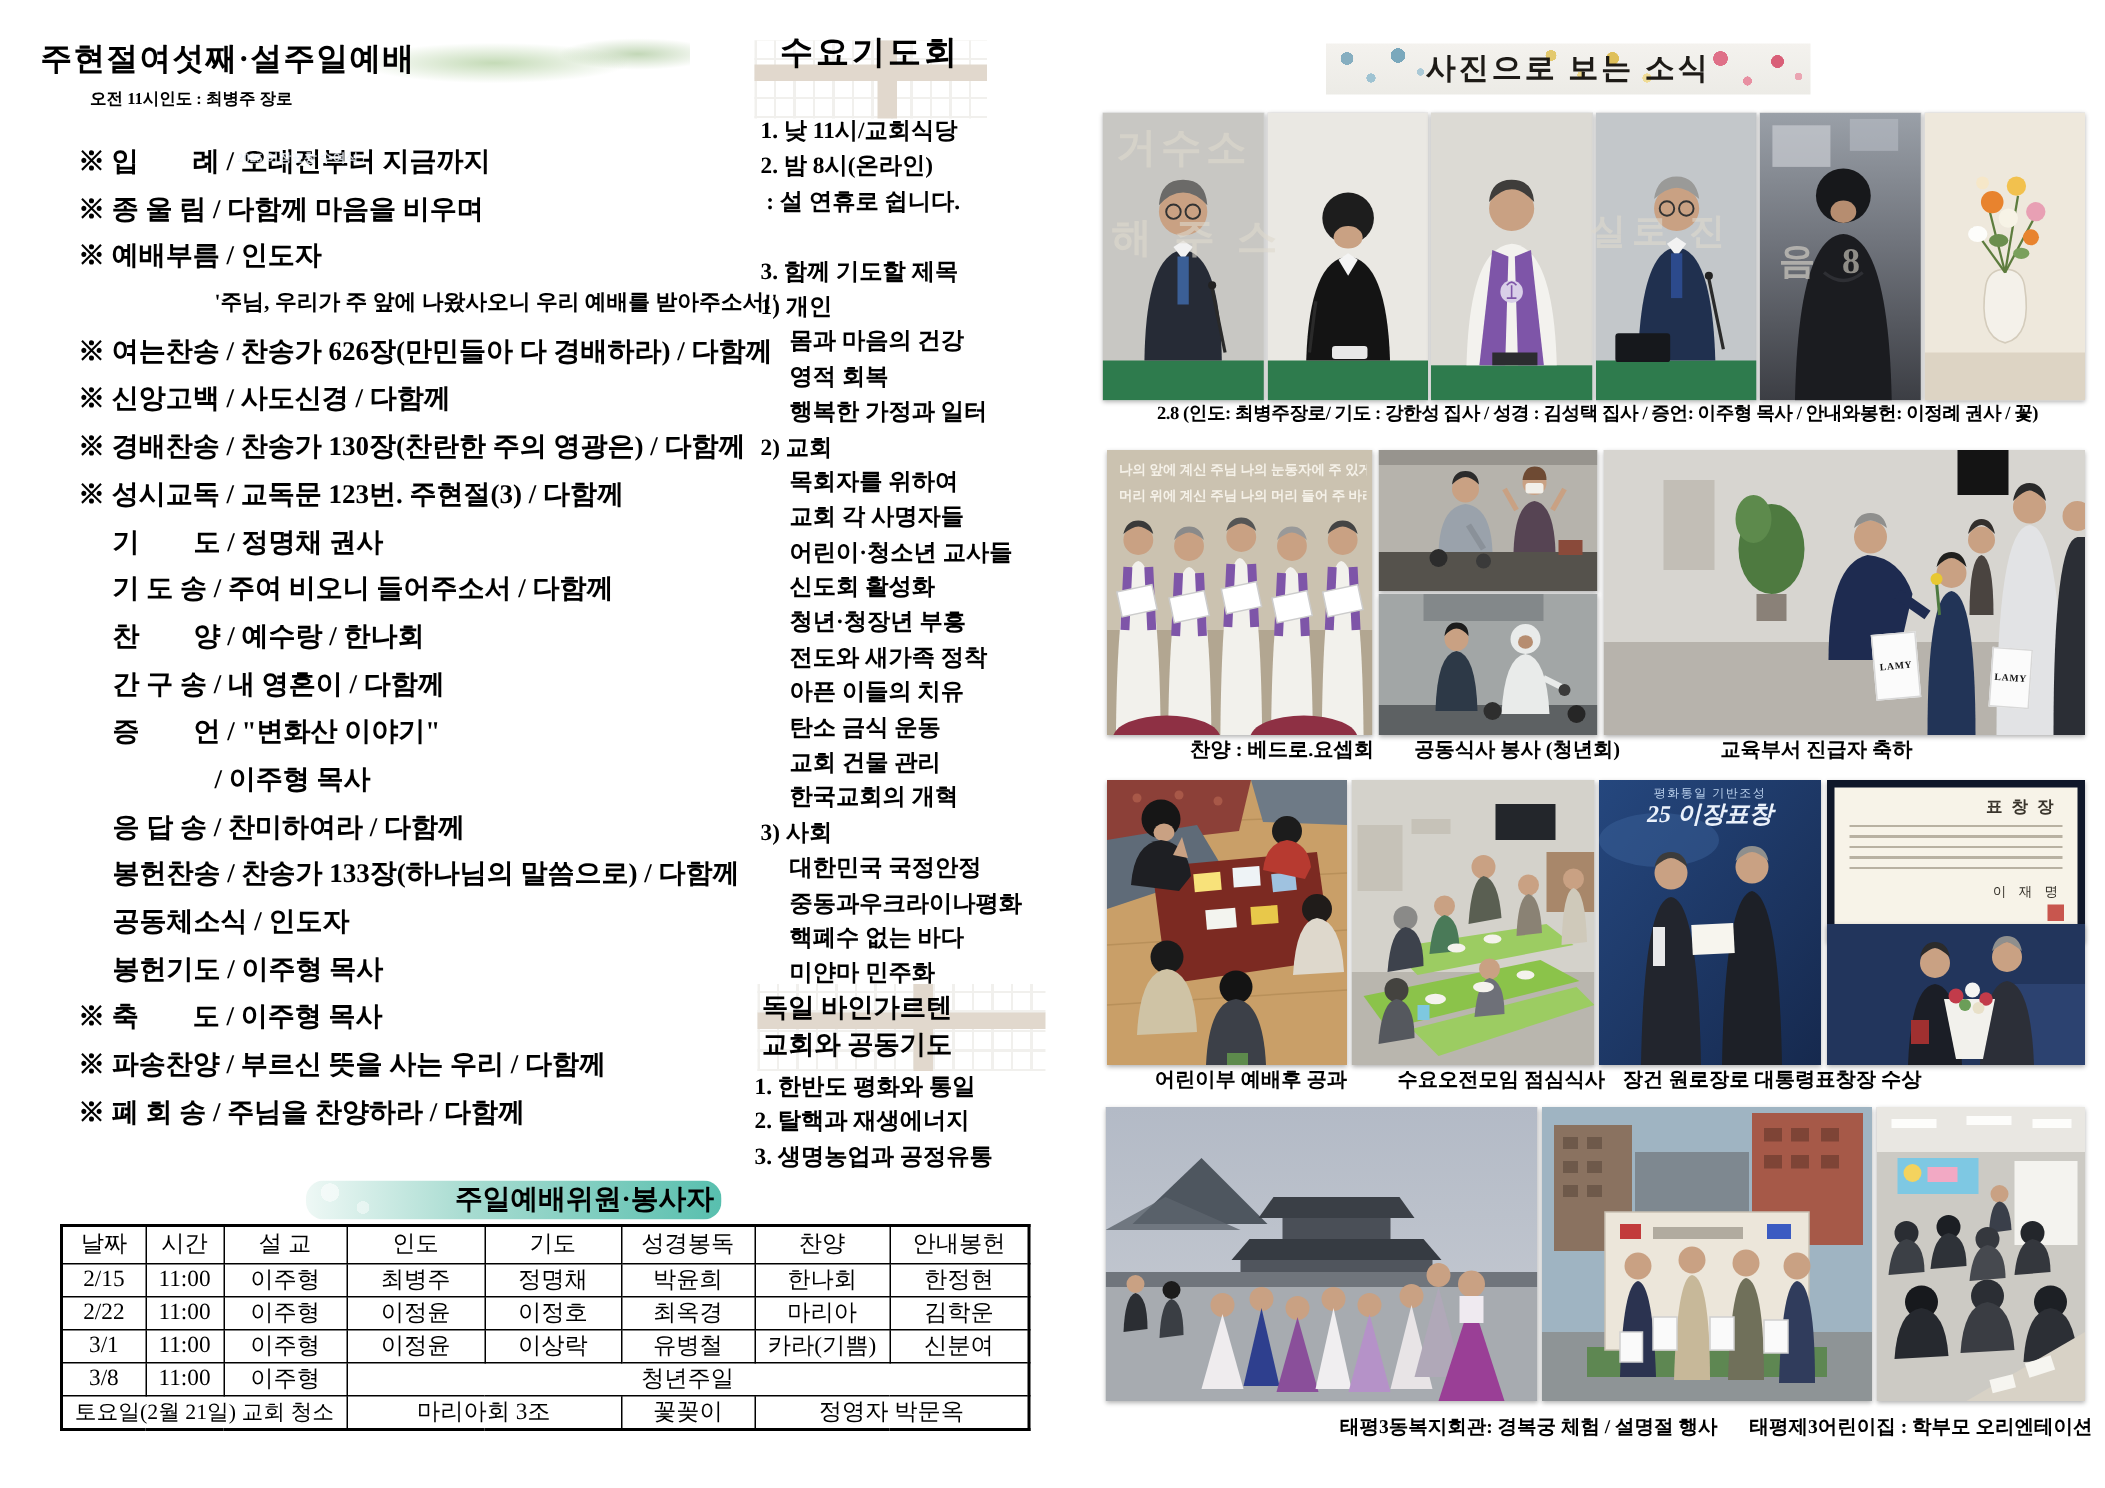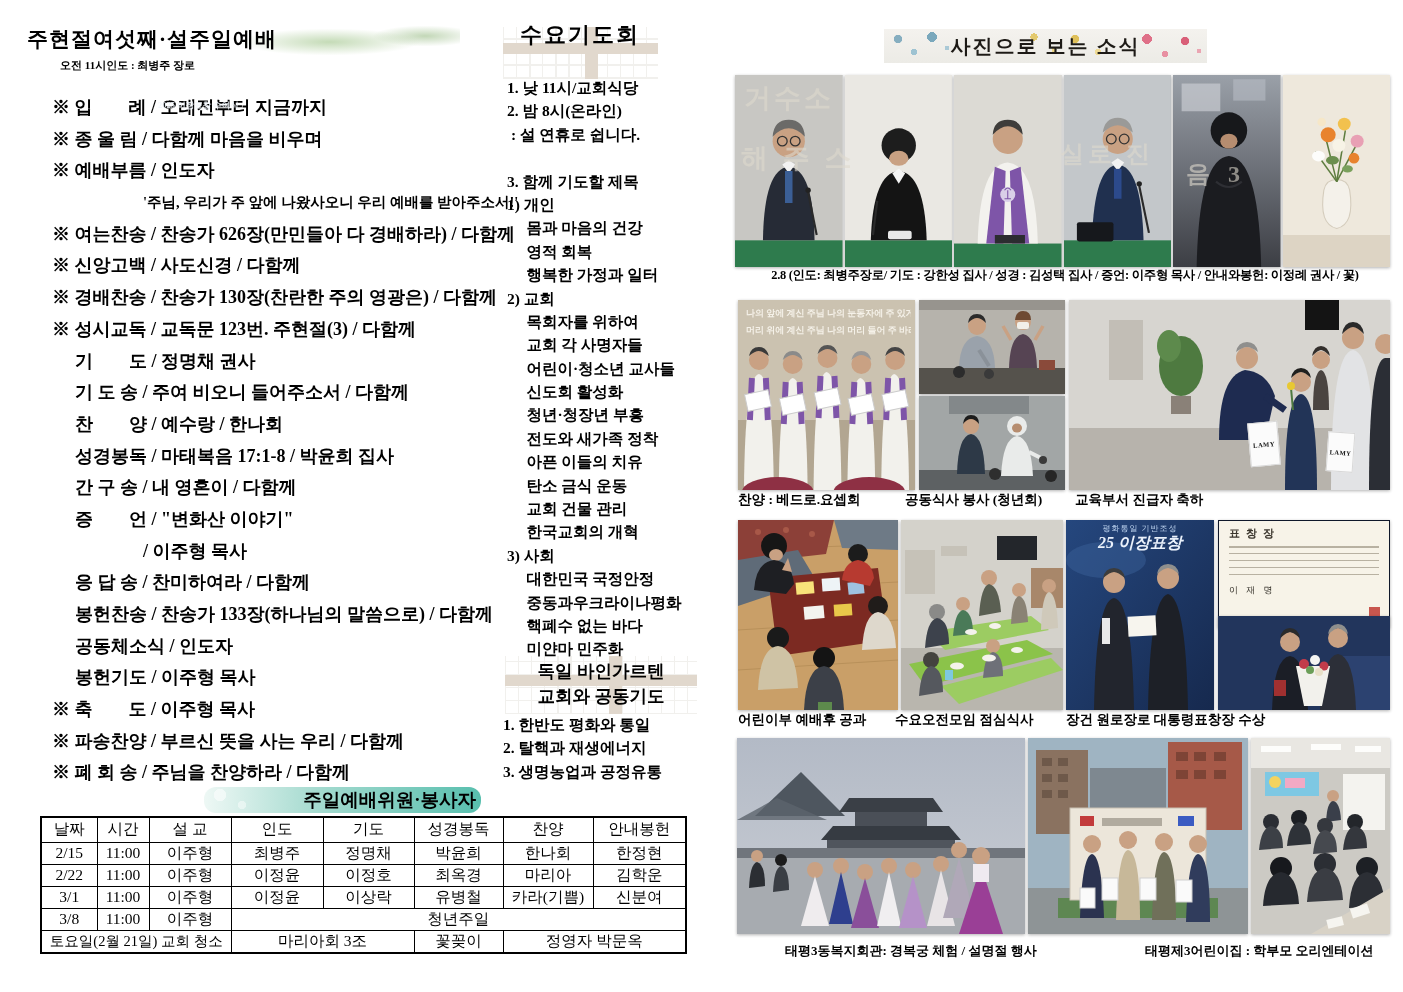--- a/index.html
+++ b/index.html
@@ -36,21 +36,21 @@
 .cross-deco{opacity:.55;background:
   linear-gradient(var(--cross_tan,#c9b9a5),var(--cross_tan,#c9b9a5)) 58% 0/13px 100% no-repeat,
   linear-gradient(var(--cross_tan,#c9b9a5),var(--cross_tan,#c9b9a5)) 0 40%/100% 11px no-repeat,
   repeating-linear-gradient(0deg,#e6e4df 0 1.5px,transparent 1.5px 13px),
   repeating-linear-gradient(90deg,#e6e4df 0 1.5px,transparent 1.5px 13px);}
 .cd1{left:503px;top:27px;width:155px;height:52px}
 .cd2{left:505px;top:656px;width:192px;height:58px}
 .p-title{left:500px;top:20px;width:160px;text-align:center;font-size:22px;font-weight:bold;letter-spacing:2px}
 .p-lines{left:507px;top:76px;width:225px;font-size:15.5px;font-weight:bold}
 .p-line{height:23.4px;line-height:23.4px;white-space:pre}
-.g-title{left:508px;top:659px;width:186px;text-align:center;font-size:17.5px;font-weight:bold;line-height:25px}
+.g-title{left:508px;top:659px;width:186px;text-align:left;font-size:17.5px;font-weight:bold;line-height:25px}
 .g-lines{left:503px;top:713px;width:225px;font-size:15.5px;font-weight:bold}
 
 
 .news-band{left:884px;top:29px;width:323px;height:34px;line-height:34px;text-align:center;
   font-size:20px;font-weight:bold;letter-spacing:2px;color:#1d1a16;
   background:
    radial-gradient(circle 7px at 14px 10px,#86aec0 60%,transparent 62%),
    radial-gradient(circle 5px at 30px 23px,#9ec3d2 60%,transparent 62%),
    radial-gradient(circle 8px at 48px 8px,#7aa8bc 60%,transparent 62%),
    radial-gradient(circle 4px at 63px 19px,#aac9d6 60%,transparent 62%),
@@ -68,21 +68,21 @@
 .ph svg{display:block;width:100%;height:100%}
 .row1{left:735px;top:75px;width:655px;height:192px;display:flex;gap:2px}
 .row1 .ph{position:relative;flex:1;box-shadow:0 1px 3px rgba(0,0,0,.3)}
 
 .ghost{position:absolute;color:rgba(222,216,205,.6);font-weight:bold;pointer-events:none}
 .g0{left:744px;top:80px;font-size:27px;letter-spacing:3px}
 .g1{left:741px;top:140px;font-size:27px;letter-spacing:4px}
 .g2{left:1060px;top:138px;font-size:24px;letter-spacing:4px}
 .g3{left:1186px;top:158px;font-size:24px;letter-spacing:6px}
 
-.cap{position:absolute;font-weight:bold;font-size:13.5px;text-align:left;white-space:nowrap}
+.cap{position:absolute;font-weight:bold;font-size:13.5px;text-align:right;white-space:nowrap}
 .cap1{left:734px;top:267px;width:662px;font-size:12.4px;text-align:center;letter-spacing:-.3px}
 .cap-choir{left:738px;top:491px;width:178px}
 .cap-meal{left:905px;top:491px;width:175px}
 .cap-promo{left:1075px;top:491px;width:200px}
 .cap-kids{left:738px;top:711px;width:160px}
 .cap-lunch{left:895px;top:711px;width:175px}
 .cap-award{left:1066px;top:711px;width:215px}
 .cap-palace{left:785px;top:942px;width:360px;font-size:13px}
 .cap-daycare{left:1145px;top:942px;width:250px;font-size:13px}
 
@@ -96,22 +96,22 @@
 .bag span{font-size:6.5px;font-weight:bold;letter-spacing:.5px;color:#111}
 .bag-a{left:180px;top:122px;width:30px;height:44px;transform:rotate(-5deg)}
 .bag-b{left:258px;top:132px;width:27px;height:40px;transform:rotate(4deg)}
 
 .ph-kids{left:738px;top:520px;width:160px;height:190px}
 .ph-tables{left:901px;top:520px;width:162px;height:190px}
 .award{position:absolute;left:1066px;top:520px;width:324px;height:190px}
 .award .stage{position:absolute;left:0;top:0;width:148px;height:190px;overflow:hidden;box-shadow:0 1px 3px rgba(0,0,0,.3)}
 .stage-l1{position:absolute;left:0;top:3px;width:148px;text-align:center;font-size:8px;color:#bcd2ee;letter-spacing:1px}
 .stage-l2{position:absolute;left:0;top:13px;width:148px;text-align:center;font-size:16px;font-weight:bold;font-style:italic;color:#eaf1fb}
-.cert{position:absolute;left:152px;top:0;width:172px;height:108px;background:#f7f3e8;border:1px solid #0f172a;
-  text-align:left;padding:5px 10px;box-shadow:0 1px 3px rgba(0,0,0,.3)}
+.cert{position:absolute;left:152px;top:0;width:172px;height:108px;background:#f7f3e8;border:5px solid #0f172a;
+  text-align:right;padding:5px 10px;box-shadow:0 1px 3px rgba(0,0,0,.3)}
 .cert-title{font-size:11px;font-weight:bold;letter-spacing:6px;color:#3a352c}
 .cert-body{margin-top:5px;height:34px;background:repeating-linear-gradient(180deg,rgba(122,112,92,.5) 0 1.5px,transparent 1.5px 7px)}
 .cert-name{margin-top:4px;font-size:9px;letter-spacing:3px;color:#332f28}
 .cert-seal{position:absolute;right:9px;bottom:9px;width:11px;height:11px;background:#c03a32;opacity:.85}
 .award .bouquet{position:absolute;left:152px;top:96px;width:172px;height:94px;overflow:hidden;box-shadow:0 1px 3px rgba(0,0,0,.3)}
 .bq-l{position:absolute;left:158px;top:100px;font-size:8.5px;color:rgba(238,244,252,.85);font-weight:bold}
 
 .ph-palace{left:737px;top:738px;width:288px;height:196px}
 .ph-banner{left:1028px;top:738px;width:220px;height:196px}
 .ph-meeting{left:1251px;top:738px;width:139px;height:196px}
@@ -144,21 +144,20 @@
       <div class="w-line">※ 경배찬송 / 찬송가 130장(찬란한 주의 영광은) / 다함께</div>
 
       <div class="w-line">※ 성시교독 / 교독문 123번. 주현절(3) / 다함께</div>
 
       <div class="w-line nm">기        도 / 정명채 권사</div>
 
       <div class="w-line nm">기 도 송 / 주여 비오니 들어주소서 / 다함께</div>
 
       <div class="w-line nm">찬        양 / 예수랑 / 한나회</div>
 
-      <div class="w-line nm">성경봉독 / 마태복음 17:1-8 / 박윤희 집사</div>
 
       <div class="w-line nm">간 구 송 / 내 영혼이 / 다함께</div>
 
       <div class="w-line nm">증        언 / "변화산 이야기"</div>
 
       <div class="w-line cont">/ 이주형 목사</div>
 
       <div class="w-line nm">응 답 송 / 찬미하여라 / 다함께</div>
 
       <div class="w-line nm">봉헌찬송 / 찬송가 133장(하나님의 말씀으로) / 다함께</div>
@@ -407,21 +406,21 @@
         <circle cx="66" cy="78" r="5" fill="#e8832e"></circle>
         <circle cx="36" cy="44" r="4" fill="#f6e7c8"></circle>
         <ellipse cx="46" cy="80" rx="6" ry="4" fill="#6b8e4e"></ellipse>
         <ellipse cx="60" cy="88" rx="5" ry="3.5" fill="#7aa05c"></ellipse>
       </svg>
     </div>
   </div>
   <span class="ghost g0">거수소</span>
   <span class="ghost g1">해 주 스</span>
   <span class="ghost g2">실로 진</span>
-  <span class="ghost g3">음 3</span>
+  <span class="ghost g3">음 8</span>
   <div class="cap cap1">2.8 (인도: 최병주장로/ 기도 : 강한성 집사 / 성경 : 김성택 집사 / 증언: 이주형 목사 / 안내와봉헌: 이정례 권사 / 꽃)</div>
 
   <div class="ph ph-choir">
     <svg viewBox="0 0 178 190" preserveAspectRatio="none">
       <rect width="178" height="190" fill="#cbc2b0"></rect>
       <rect y="120" width="178" height="70" fill="#b2a691"></rect>
       <g>
         <path d="M6 190 Q7 76 21 74 Q35 76 36 190 Z" fill="#f2f1ec"></path>
         <circle cx="21" cy="60" r="10" fill="#c9a183"></circle>
           <path d="M11 56 Q13 47 21 47 Q29 47 31 56 Q25 51 21 51 Q17 51 11 56Z" fill="#3a3a3a"></path>

